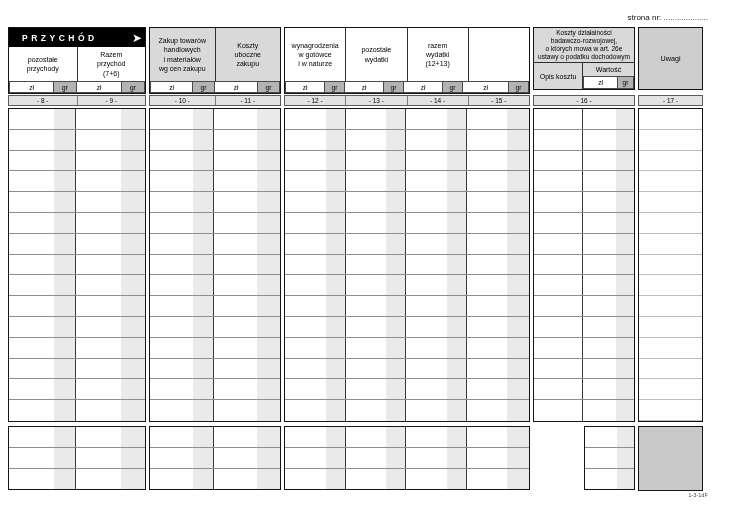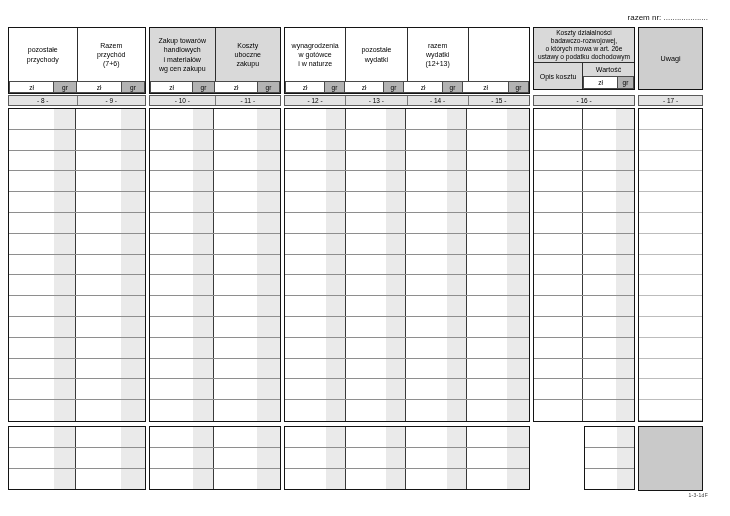--- a/index.html
+++ b/index.html
@@ -69,23 +69,27 @@
   .uwagi-box { top:426px; left:638px; width:65px; height:65.4px;
     background:#c9c9c9; border:1.5px solid #141414; }
 
   .formcode { top:492px; right:22px; font-size:5px; color:#3c3c3c; letter-spacing:0.3px; }
 </style>
 </head>
 <body>
 
 <div class="sheet">
 
-  <div class="abs strona">razem nr: ....................</div>
+  <div class="abs strona">strona nr: ....................</div>
 
   <div class="abs hdrblk" style="left:8px; width:138px; height:67px;">
+    <div class="blackbar bar-left">
+      <span class="bartext">PRZYCHÓD</span>
+      <span class="arrow">➤</span>
+    </div>
     <div class="lblrow">
       <div class="lbl">pozostałe
 przychody</div>
       <div class="lbl">Razem
 przychód
 (7+6)</div>
     </div>
     <div class="zgrow">
       <div class="zgcell zg-zl" style="flex:0 0 45px">zł</div>
       <div class="zgcell zg-gr" style="flex:0 0 24px">gr</div>

